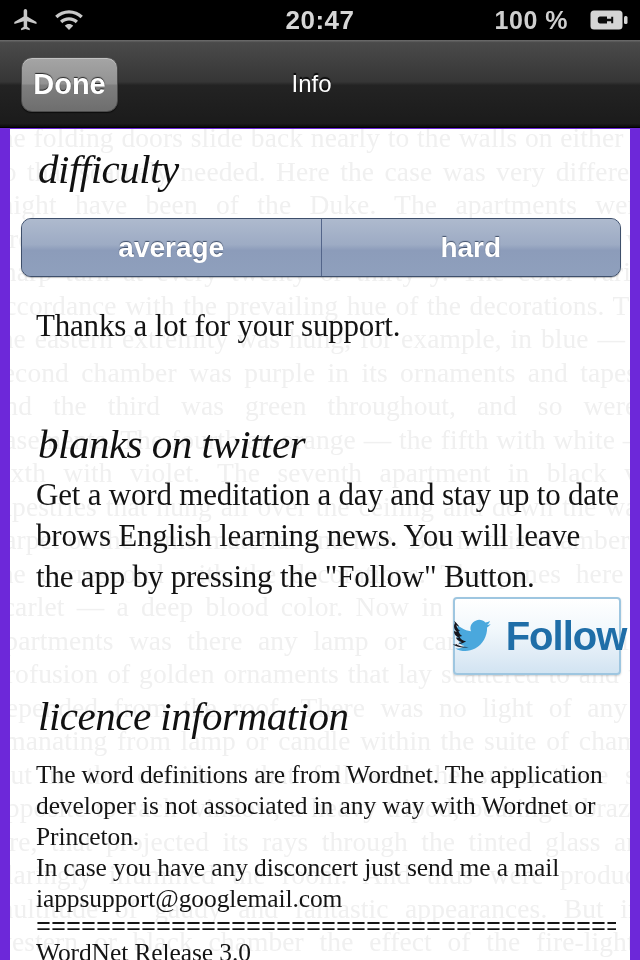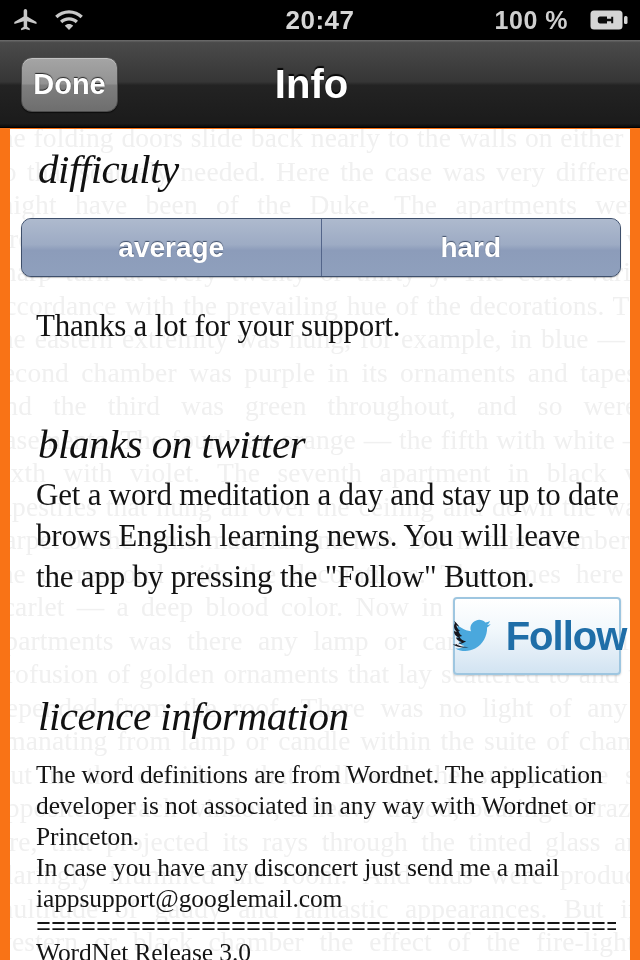--- a/index.html
+++ b/index.html
@@ -9,21 +9,21 @@
     height: 960px;
     overflow: hidden;
     background: #000;
     font-family: "Liberation Serif", "DejaVu Serif", serif;
   }
 
   #screen {
     position: relative;
     width: 640px;
     height: 960px;
-    background: #f97316;
+    background: #6d28d9;
     overflow: hidden;
   }
 
   
   #status-bar {
     position: absolute;
     left: 0; top: 0;
     width: 640px; height: 40px;
     background: #000;
     display: flex;
@@ -68,22 +68,22 @@
         #6e6e6e 0%, #4a4a4a 3%, #363636 48%, #232323 52%, #1b1b1b 96%, #0a0a0a 100%);
     border-bottom: 1px solid #000;
     box-sizing: border-box;
   }
   #nav-title {
     position: absolute;
     left: 0; top: 0; width: 623px; height: 88px;
     display: flex; align-items: center; justify-content: center;
     color: #fff;
     font-family: "Liberation Sans", sans-serif;
-    font-size: 40px;
-    font-weight: bold;
+    font-size: 24px;
+    font-weight: normal;
     text-shadow: 0 -2px 1px rgba(0,0,0,0.9);
     letter-spacing: 0px;
   }
   #done-button {
     position: absolute;
     left: 21px; top: 17px;
     width: 97px; height: 55px;
     border-radius: 11px;
     background: linear-gradient(to bottom, #a5a5a5 0%, #939393 48%, #7e7e7e 52%, #6e6e6e 100%);
     border: 1px solid #4c4c4c;

